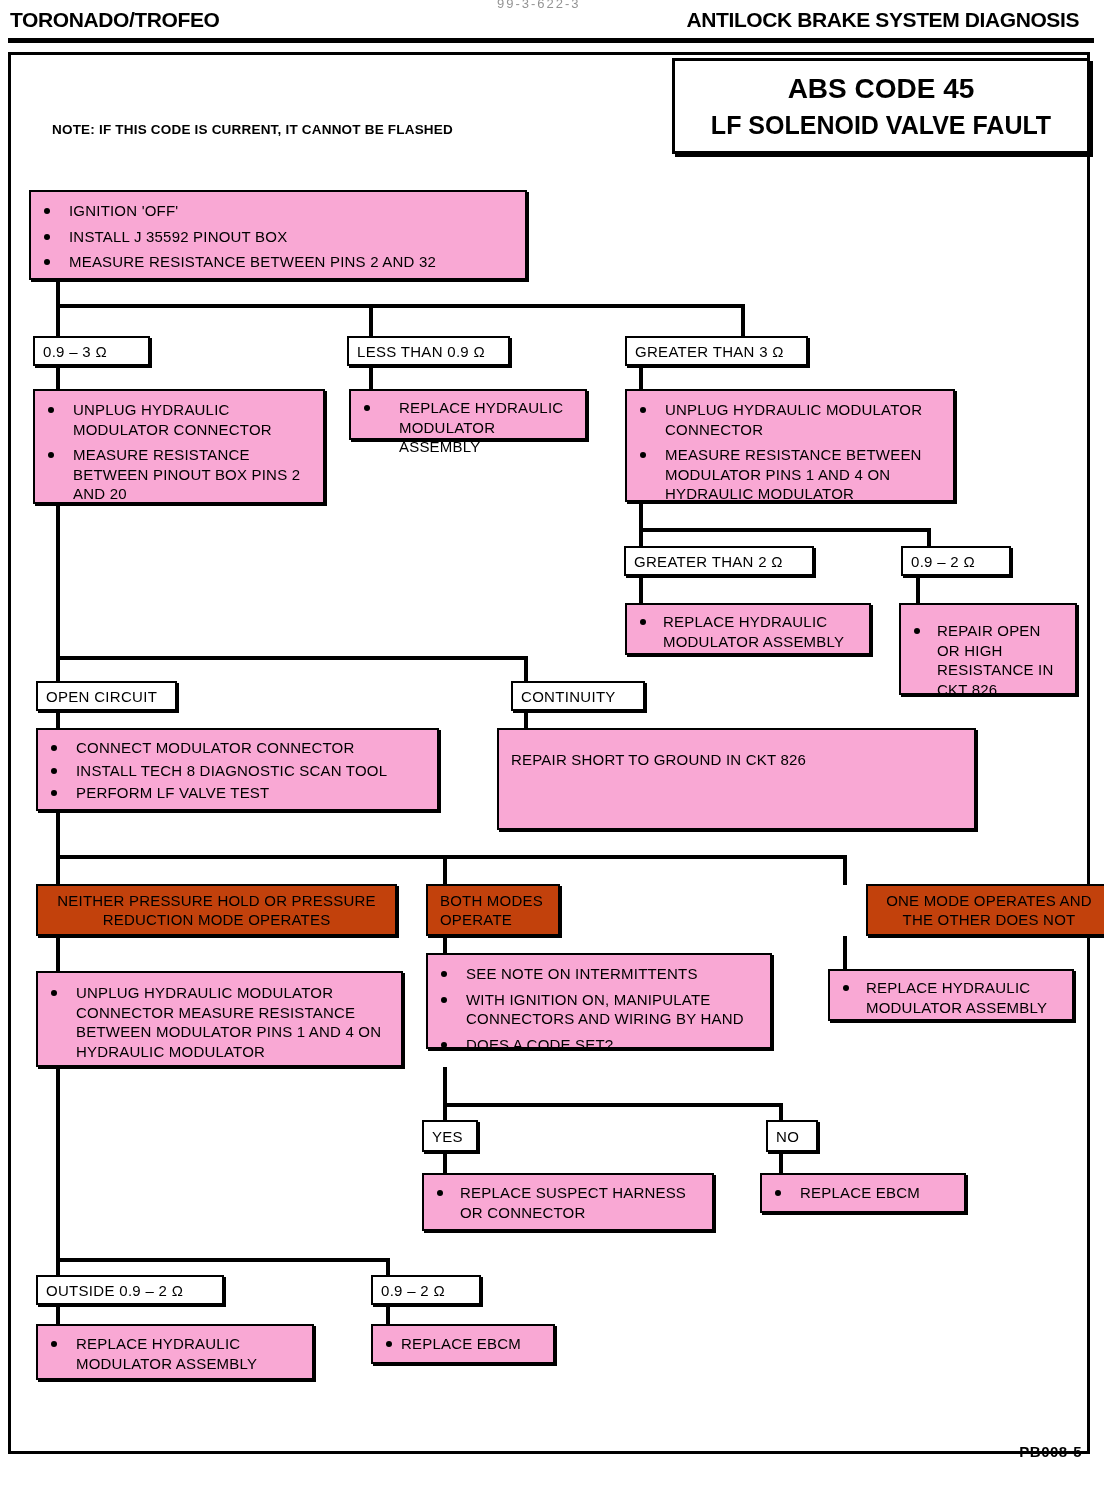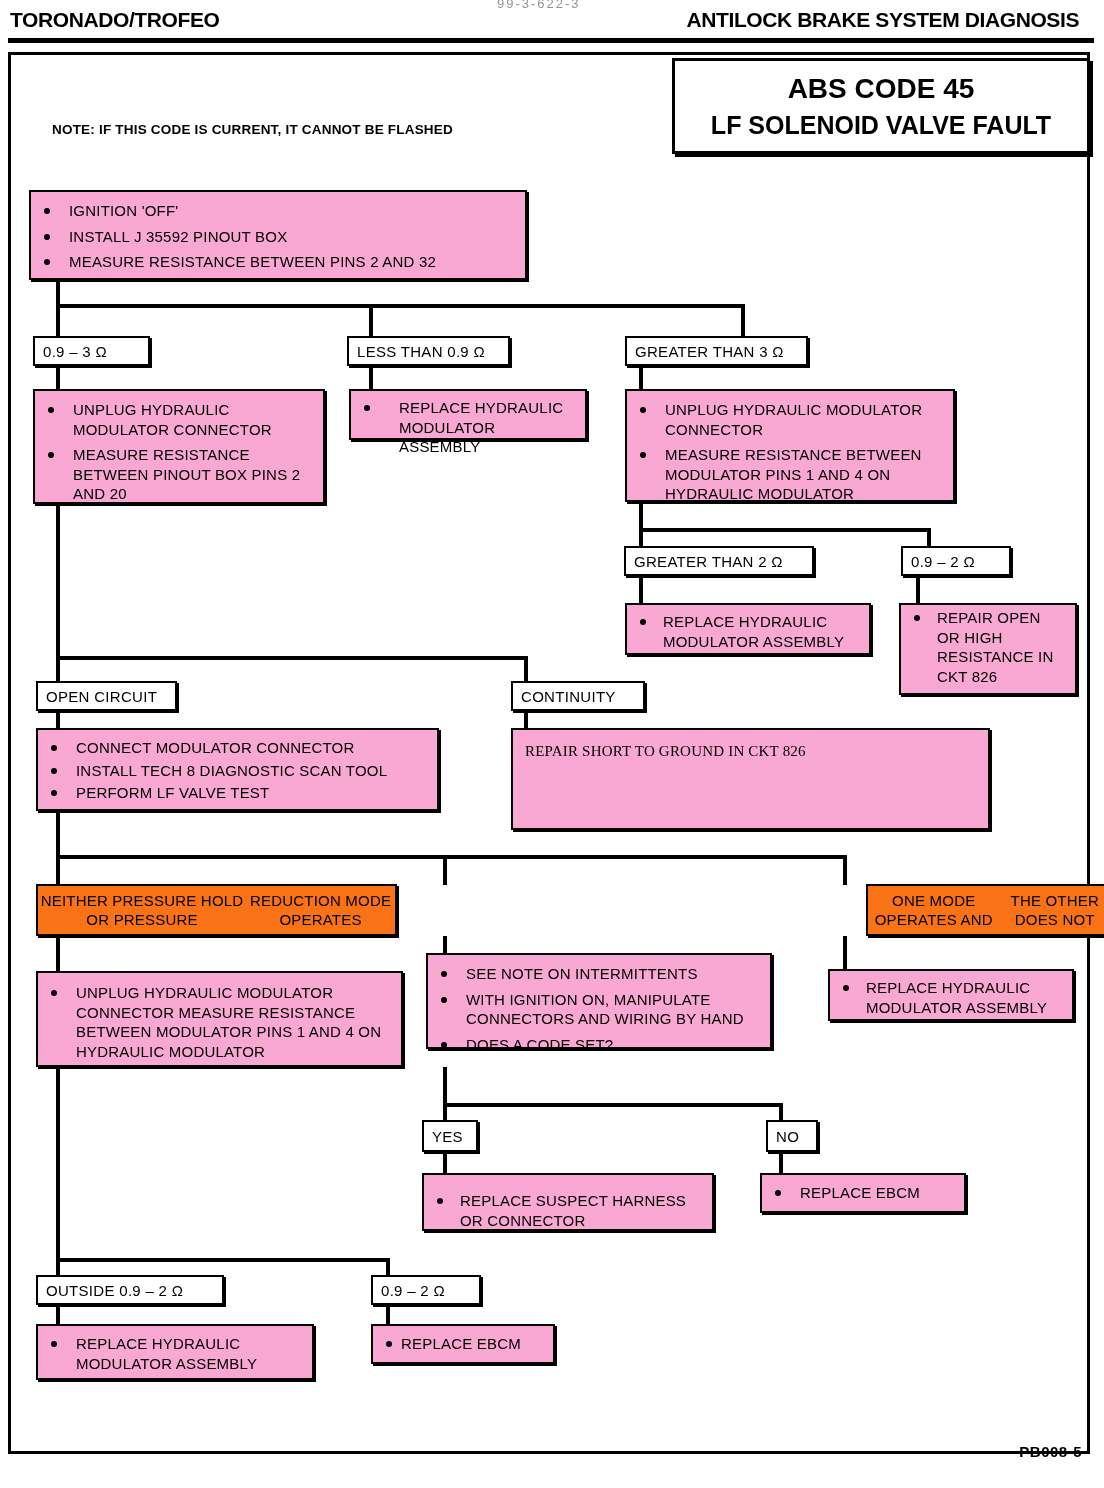--- a/index.html
+++ b/index.html
@@ -24,22 +24,22 @@
 
   .note-top{position:absolute;left:52px;top:122px;font-size:13.5px;font-weight:bold;letter-spacing:.2px;}
 
   
   .box{position:absolute;border:2.5px solid #000;background:#f9a8d4;box-sizing:border-box;}
   .box.shadow{box-shadow:2px 2px 0 #000;}
   .lbl{position:absolute;border:2.5px solid #000;background:#fff;box-sizing:border-box;
        display:flex;align-items:center;justify-content:center;font-size:15px;letter-spacing:.3px;
        box-shadow:2px 2px 0 #000;}
   .lbl.left{justify-content:flex-start;padding-left:8px;}
-  .ctr{position:absolute;border:2.5px solid #000;background:#f97316;box-sizing:border-box;
-       display:flex;flex-direction:row;align-items:center;justify-content:center;
+  .ctr{position:absolute;border:2.5px solid #000;background:#c2410c;box-sizing:border-box;
+       display:flex;flex-direction:column;align-items:center;justify-content:center;
        font-size:15px;line-height:19px;letter-spacing:.2px;text-align:center;box-shadow:2px 2px 0 #000;}
 
   ul.b{margin:0;padding:0;list-style:none;}
   ul.b>li{position:relative;padding-left:34px;font-size:15px;line-height:19.5px;letter-spacing:.2px;margin-bottom:6px;}
   ul.b>li:last-child{margin-bottom:0;}
   ul.b>li:before{content:"";position:absolute;left:9px;top:7px;width:6px;height:6px;background:#000;border-radius:50%;}
   .boxpad{padding:9px 8px 9px 4px;}
 
   .plain{font-size:15px;line-height:20px;letter-spacing:.2px;}
   .plain p{margin:0 0 9px 0;}
@@ -136,21 +136,21 @@
 
   <div class="v" style="left:639px;top:576px;height:28px;"></div>
   <div class="v" style="left:916px;top:576px;height:28px;"></div>
 
   <div class="box shadow boxpad" style="left:625px;top:603px;width:246px;height:52px;padding-top:7px;">
     <ul class="b">
       <li style="padding-left:32px;">REPLACE HYDRAULIC MODULATOR ASSEMBLY</li>
     </ul>
   </div>
 
-  <div class="box shadow boxpad" style="left:899px;top:603px;width:178px;height:92px;padding-top:3px;">
+  <div class="box shadow boxpad" style="left:899px;top:603px;width:178px;height:92px;padding-top:16px;">
     <ul class="b">
       <li style="padding-left:32px;">REPAIR OPEN OR HIGH RESISTANCE IN CKT 826</li>
     </ul>
   </div>
 
   <div class="v" style="left:56px;top:504px;height:156px;"></div>
   <div class="h" style="left:56px;top:656px;width:472px;"></div>
   <div class="v" style="left:56px;top:656px;height:26px;"></div>
   <div class="v" style="left:524px;top:656px;height:26px;"></div>
 
@@ -166,37 +166,41 @@
   <div class="v" style="left:524px;top:711px;height:18px;"></div>
 
   <div class="box shadow boxpad" style="left:36px;top:728px;width:403px;height:83px;padding-top:8px;">
     <ul class="b">
       <li style="margin-bottom:3px;">CONNECT MODULATOR CONNECTOR</li>
       <li style="margin-bottom:3px;">INSTALL TECH 8 DIAGNOSTIC SCAN TOOL</li>
       <li>PERFORM  LF VALVE TEST</li>
     </ul>
   </div>
 
-  <div class="box shadow" style="left:511px;top:728px;width:479px;height:102px;padding:11px 12px;font-family:Liberation Serif, serif;">
+  <div class="box shadow" style="left:497px;top:728px;width:479px;height:102px;padding:20px 12px;">
     <div class="plain">
       <p>REPAIR SHORT TO GROUND IN CKT 826</p>
     </div>
   </div>
 
   <div class="v" style="left:56px;top:811px;height:48px;"></div>
   <div class="h" style="left:56px;top:855px;width:791px;"></div>
   <div class="v" style="left:56px;top:855px;height:30px;"></div>
   <div class="v" style="left:443px;top:855px;height:30px;"></div>
   <div class="v" style="left:843px;top:855px;height:30px;"></div>
 
   <div class="ctr" style="left:36px;top:884px;width:361px;height:52px;">
     <div>NEITHER PRESSURE HOLD OR PRESSURE</div>
     <div>REDUCTION MODE OPERATES</div>
   </div>
 
+  <div class="ctr" style="left:426px;top:884px;width:134px;height:52px;align-items:flex-start;padding-left:12px;">
+    <div>BOTH MODES</div>
+    <div>OPERATE</div>
+  </div>
 
   <div class="ctr" style="left:866px;top:884px;width:246px;height:52px;">
     <div>ONE MODE OPERATES AND</div>
     <div>THE OTHER DOES NOT</div>
   </div>
 
   <div class="v" style="left:56px;top:936px;height:36px;"></div>
   <div class="v" style="left:443px;top:936px;height:36px;"></div>
   <div class="v" style="left:843px;top:936px;height:34px;"></div>
 
@@ -229,21 +233,21 @@
       <span>YES</span>
     </div>
 
   <div class="lbl left" style="left:766px;top:1120px;width:52px;height:32px;">
       <span>NO</span>
     </div>
 
   <div class="v" style="left:443px;top:1152px;height:22px;"></div>
   <div class="v" style="left:779px;top:1152px;height:22px;"></div>
 
-  <div class="box shadow boxpad" style="left:422px;top:1173px;width:292px;height:58px;padding-top:16px;">
+  <div class="box shadow boxpad" style="left:422px;top:1173px;width:292px;height:58px;padding-top:8px;">
     <ul class="b">
       <li style="padding-left:32px;">REPLACE SUSPECT HARNESS OR CONNECTOR</li>
     </ul>
   </div>
 
   <div class="box shadow boxpad" style="left:760px;top:1173px;width:206px;height:40px;padding-top:8px;">
     <ul class="b">
       <li style="padding-left:34px;">REPLACE  EBCM</li>
     </ul>
   </div>

